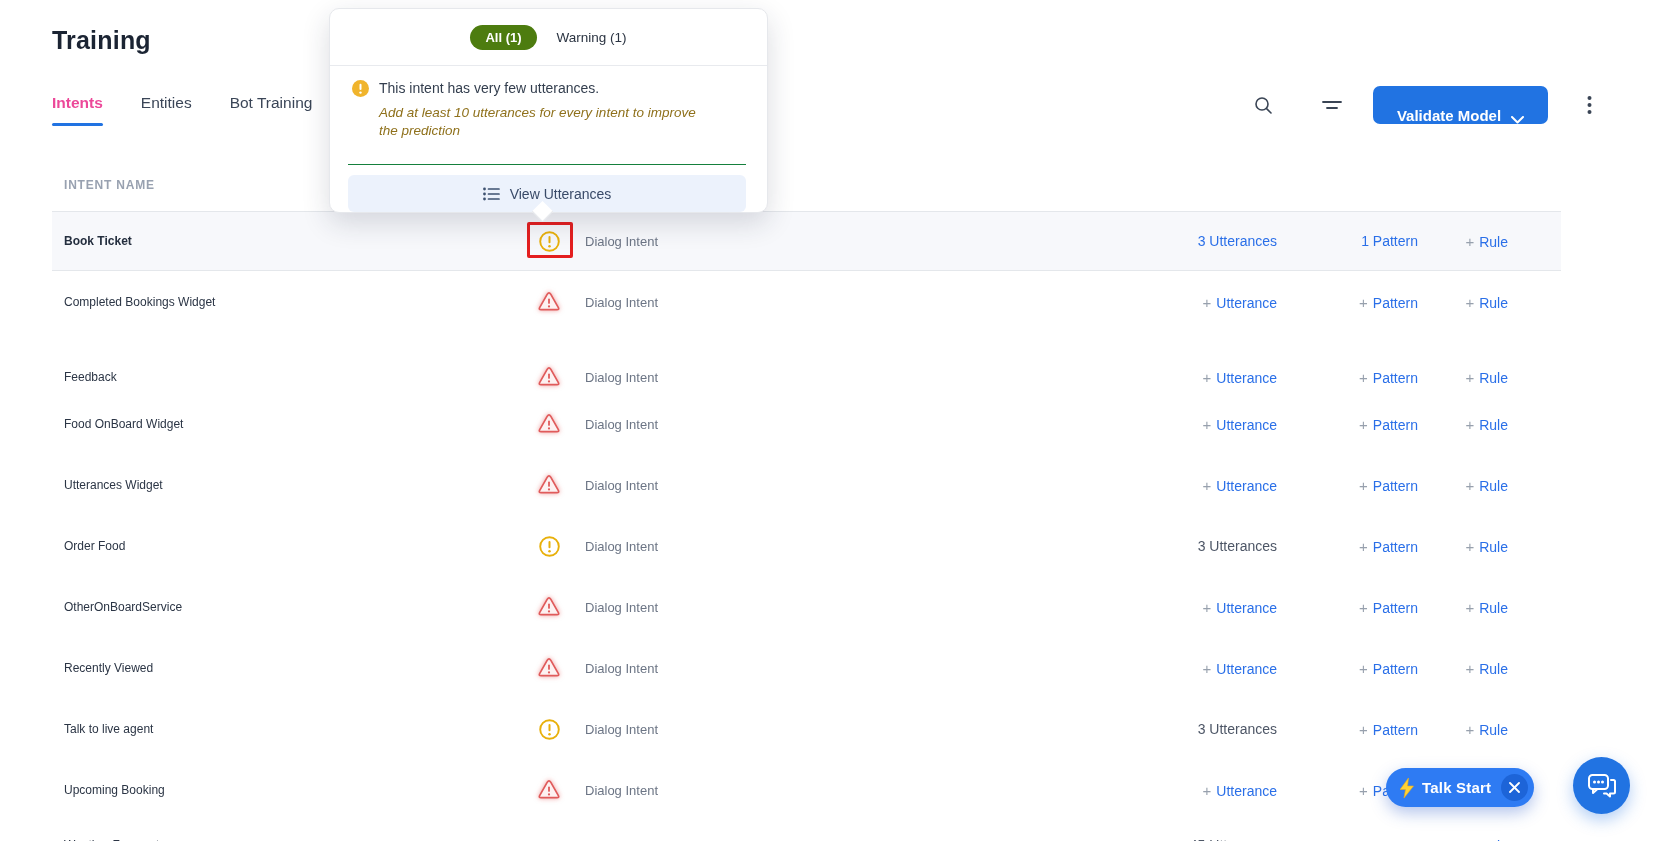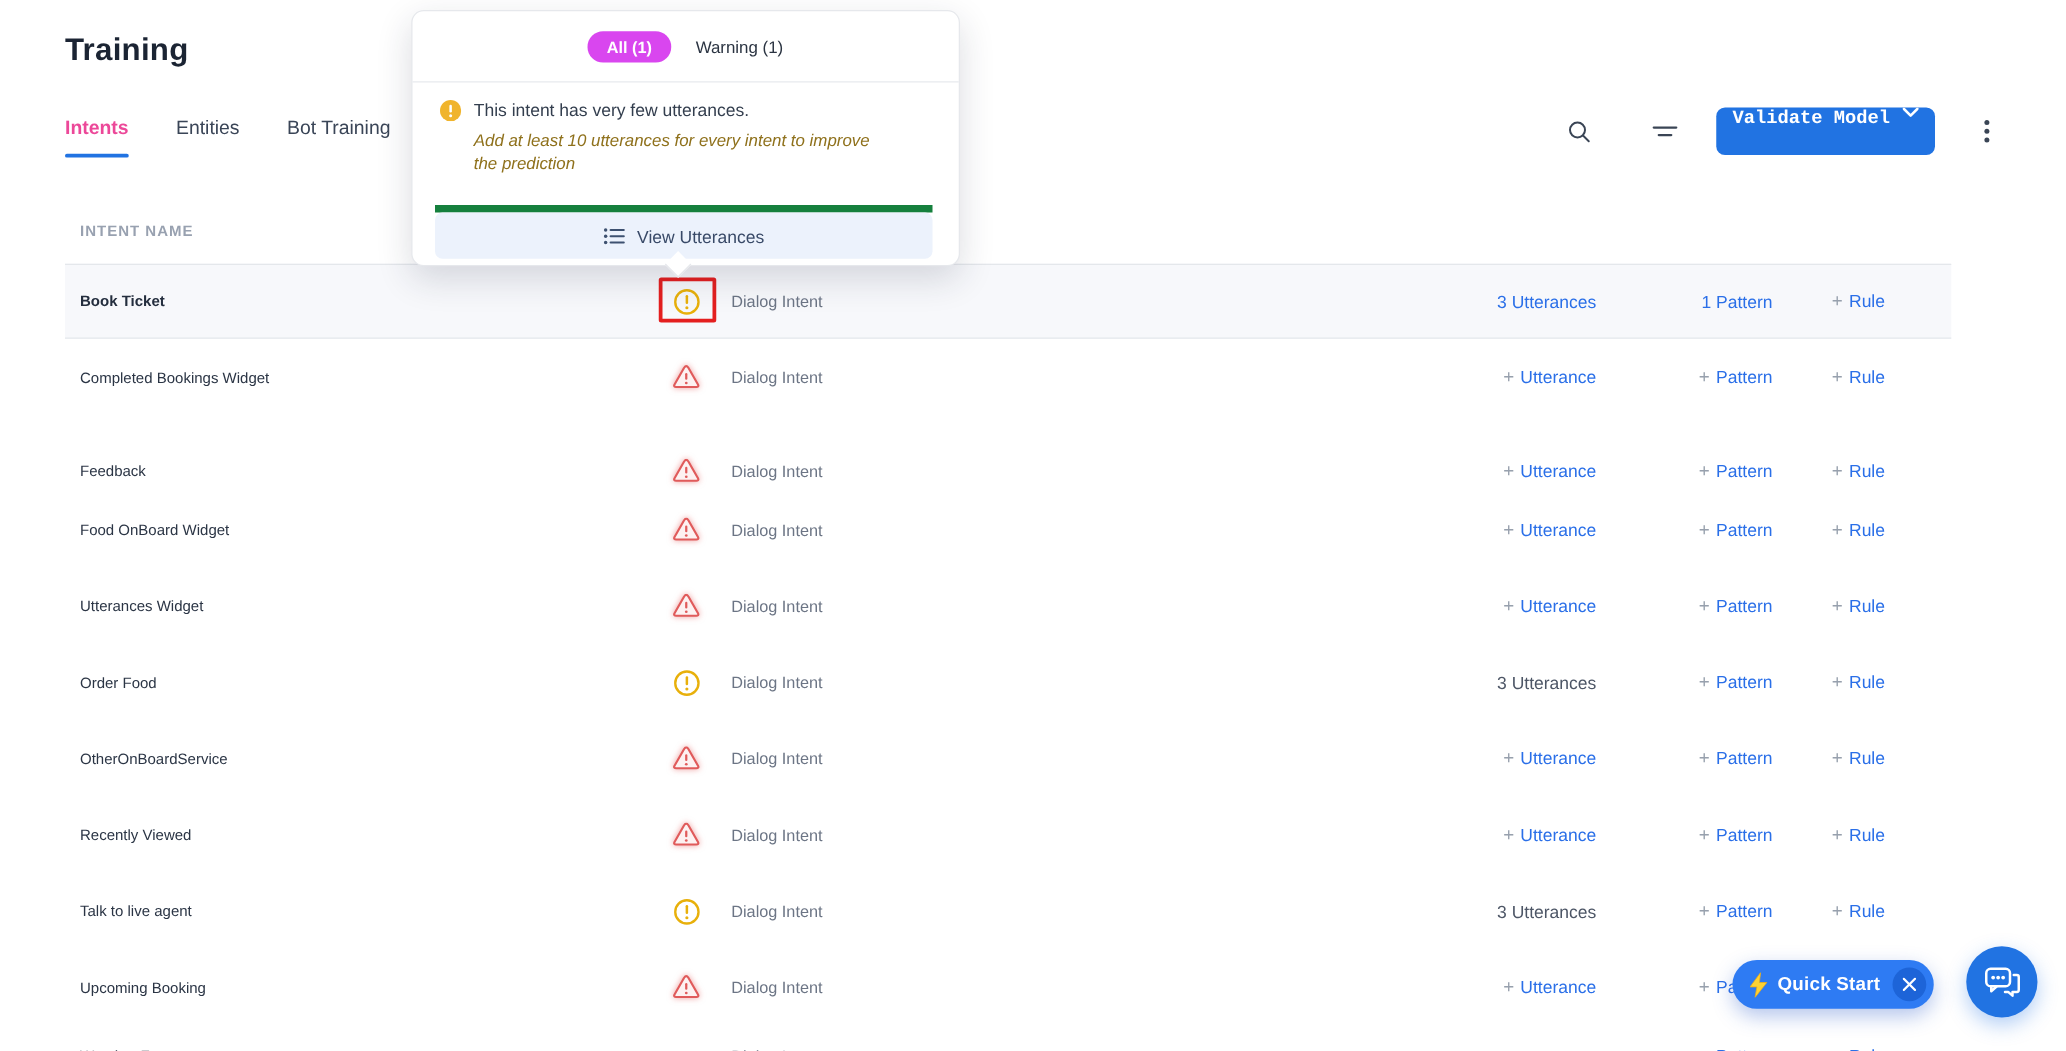--- a/index.html
+++ b/index.html
@@ -9,21 +9,21 @@
 
   
   .page-title { position:absolute; left:52px; top:26px; font-size:25px; font-weight:700; color:#1b2433; letter-spacing:.2px; }
   .tabs { position:absolute; left:52px; top:94px; display:flex; gap:38px; font-size:15.5px; }
   .tab { color:#3a4557; cursor:pointer; padding-bottom:14px; position:relative; }
   .tab.active { color:#ec4899; font-weight:600; }
   .tab.active::after { content:""; position:absolute; left:0; right:0; bottom:0; height:3px; background:#2173e2; border-radius:2px; }
 
   .toolbar-icon { position:absolute; top:88px; width:34px; height:34px; display:flex; align-items:center; justify-content:center; cursor:pointer; }
   .validate-btn { position:absolute; left:1373px; top:86px; width:175px; height:38px; background:#2173e2; border:none; border-radius:7px;
-      color:#fff; font-size:15px; font-weight:600; font-family:Liberation Mono, monospace; display:flex; align-items:flex-start; justify-content:center; gap:10px; cursor:pointer; }
+      color:#fff; font-size:15px; font-weight:600; font-family:Liberation Sans, sans-serif; display:flex; align-items:flex-end; justify-content:center; gap:10px; cursor:pointer; }
 
   
   .col-header { position:absolute; left:64px; top:178px; font-size:12px; font-weight:600; letter-spacing:.8px; color:#98a1b0; }
   .row { position:absolute; left:52px; width:1509px; height:60px; }
   .row.highlight { background:#f7f8fb; border-top:1px solid #e4e7eb; border-bottom:1px solid #e4e7eb; }
   .cell-name { position:absolute; left:12px; top:50%; transform:translateY(-50%); font-size:12px; color:#2b3545; }
   .row.highlight .cell-name { font-weight:600; color:#242e3e; }
   .cell-icon { position:absolute; left:486px; top:50%; transform:translateY(-50%); width:22px; height:22px; display:flex; align-items:center; justify-content:center; }
   .cell-type { position:absolute; left:533px; top:50%; transform:translateY(-50%); font-size:13px; color:#6c7585; }
   .cell-action { position:absolute; top:50%; transform:translateY(-50%); font-size:14px; text-align:right; white-space:nowrap; }
@@ -36,27 +36,27 @@
   .act-add .plus { color:#97a0ad; margin-right:5px; font-size:15px; }
 
   .tri-icon { filter:drop-shadow(0 0 2.5px rgba(224,80,80,.55)); }
 
   
   .popup { position:absolute; left:329px; top:8px; width:439px; height:205px; background:#fff; border:1px solid #e6e8ec; border-radius:10px;
       box-shadow:0 10px 28px rgba(30,40,60,.16); z-index:30; }
   .popup::after { content:""; position:absolute; left:205px; bottom:-7px; width:14px; height:14px; background:#fff;
       transform:rotate(45deg); border-right:1px solid #e6e8ec; border-bottom:1px solid #e6e8ec; }
   .popup-tabs { height:57px; border-bottom:1px solid #e8eaee; display:flex; align-items:center; justify-content:center; gap:20px; }
-  .pill-all { background:#d946ef; color:#fff; font-size:13px; font-weight:600; padding:5px 15px; border-radius:999px; cursor:pointer; }
+  .pill-all { background:#4d7c0f; color:#fff; font-size:13px; font-weight:600; padding:5px 15px; border-radius:999px; cursor:pointer; }
   .pill-warning { color:#2b3442; font-size:13.5px; font-weight:500; cursor:pointer; }
   .popup-body { position:relative; padding:14px 20px 0 49px; }
   .popup-warn-icon { position:absolute; left:22px; top:14px; }
   .popup-title { font-size:14px; color:#333e4e; margin-bottom:8px; }
   .popup-detail { font-size:13.5px; font-style:italic; font-weight:500; color:#8f711c; line-height:1.3; width:330px; }
-  .popup-footer { position:absolute; left:18px; right:21px; top:155px; border-top:6px solid #15803d; padding-top:0; }
+  .popup-footer { position:absolute; left:18px; right:21px; top:155px; border-top:1px solid #15803d; padding-top:10px; }
   .view-utt-btn { height:37px; background:#ecf2fc; border:none; border-radius:6px; width:100%; display:flex; align-items:center; justify-content:center;
       gap:10px; font-family:inherit; font-size:14px; font-weight:500; color:#394a68; cursor:pointer; }
 
   
   .target-box { position:absolute; left:527px; top:222px; width:46px; height:36px; border:3px solid #e41f1f; border-radius:2px; z-index:20; }
 
   
   .quick-start { position:absolute; left:1386px; top:768px; height:39px; background:#2e7bf3; border-radius:20px; display:flex; align-items:center;
       padding:0 6px 0 14px; gap:8px; z-index:40; box-shadow:0 6px 16px rgba(40,90,200,.35); cursor:pointer; }
   .quick-start .qs-label { color:#fff; font-size:15px; font-weight:800; letter-spacing:.2px; }
@@ -283,21 +283,21 @@
           </svg>
         <span>View Utterances</span>
       </button>
     </div>
   </div>
 
   <div class="quick-start">
     <svg width="14" height="20" viewBox="0 0 14 20">
         <polygon points="8.5,0 0,11.5 5.5,11.5 4,20 13.5,8 7.5,8" fill="#ffd234" stroke="#f0ad14" stroke-width="0.6"></polygon>
       </svg>
-    <span class="qs-label">Quick Start</span>
+    <span class="qs-label">Talk Start</span>
     <button class="qs-close">
       <svg width="11" height="11" viewBox="0 0 11 11">
           <line x1="1" y1="1" x2="10" y2="10" stroke="#fff" stroke-width="1.8" stroke-linecap="round"></line>
           <line x1="10" y1="1" x2="1" y2="10" stroke="#fff" stroke-width="1.8" stroke-linecap="round"></line>
         </svg>
     </button>
   </div>
 
   <button class="chat-fab">
     <svg width="30" height="28" viewBox="0 0 30 28">

